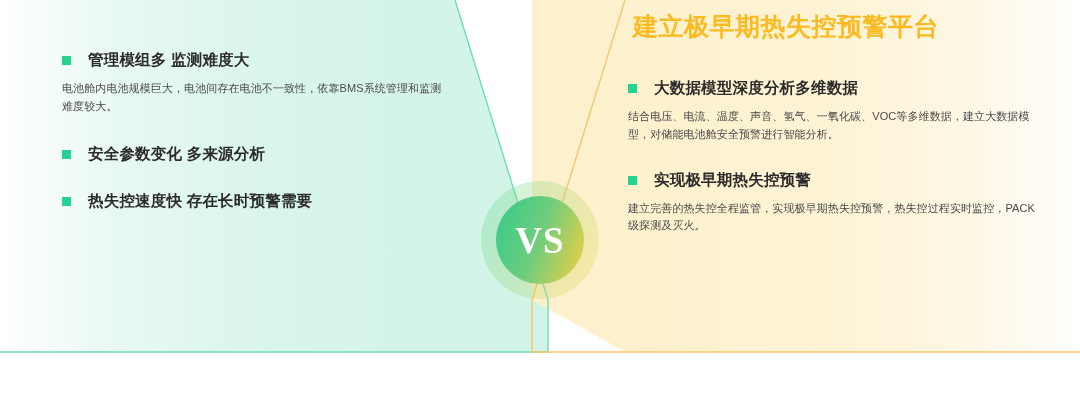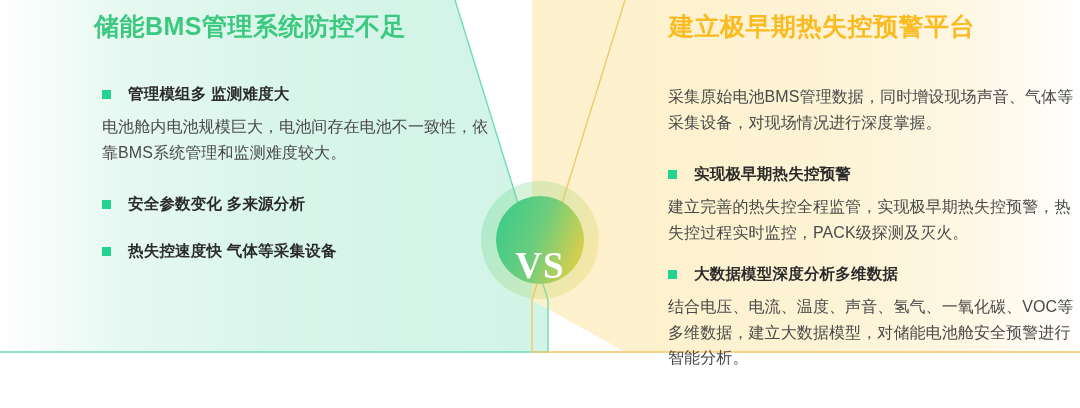--- a/index.html
+++ b/index.html
@@ -47,62 +47,62 @@
     right:0;top:0;width:560px;height:408px;
   }
 
   
   .panel-title{
     position:absolute;top:10px;
     font-size:25px;font-weight:bold;letter-spacing:.5px;
     white-space:nowrap;
   }
   .title-left{left:0;width:500px;text-align:center;color:#3ac97e;}
-  .title-right{left:612px;width:420px;text-align:center;color:#fbbb20;}
+  .title-right{left:576px;width:420px;text-align:center;color:#fbbb20;}
 
   
-  .col{position:absolute;top:84px;margin-left:40px;}
+  .col{position:absolute;top:50px;}
   .col-left{left:62px;width:390px;}
   .col-right{left:628px;width:408px;}
 
   .block{margin-bottom:18px;}
   .block:last-child{margin-bottom:0;}
 
   .block-head{
     display:flex;align-items:center;gap:0;
     margin-bottom:9px;
   }
   .bullet{
     width:9px;height:9px;background:#22d392;flex:0 0 auto;
     margin-right:17px;
   }
   .block-title{
     font-size:15.5px;font-weight:bold;color:#2b2b2b;
     letter-spacing:.2px;white-space:nowrap;
   }
   .block-body{
-    font-size:16px;line-height:1.62;color:#4a4a4a;
+    font-size:11px;line-height:1.62;color:#4a4a4a;
     letter-spacing:.1px;
   }
 
   
   .r1{margin-bottom:28px;}
   .r2{margin-bottom:26px;}
 
   
   .vs-halo{
     position:absolute;left:481px;top:181px;
     width:118px;height:118px;border-radius:50%;
     background:linear-gradient(115deg,rgba(74,214,156,.30) 0%,rgba(250,208,70,.30) 100%);
   }
   .vs-circle{
     position:absolute;left:496px;top:196px;
     width:88px;height:88px;border-radius:50%;
     background:linear-gradient(110deg,#33cb8c 0%,#6ecd7c 48%,#f6cf3e 100%);
-    display:flex;align-items:flex-end;justify-content:center;
+    display:flex;align-items:center;justify-content:center;
   }
   .vs-text{
     font-family:"Liberation Serif","DejaVu Serif",serif;
     font-size:37px;font-weight:bold;color:#ffffff;letter-spacing:1px;
     line-height:1;
   }
 </style>
 </head>
 <body>
 
@@ -112,21 +112,20 @@
 
   <div class="panel panel-right"></div>
 
   <svg class="edge-line edge-green-top" viewBox="0 0 560 408" width="560" height="408" fill="none" xmlns="http://www.w3.org/2000/svg">
     <path d="M455 0 L548 300 L548 352 L0 352" stroke="#6fdcb6" stroke-width="1.4" fill="none"></path>
   </svg>
   <svg class="edge-line edge-amber-top" viewBox="0 0 560 408" width="560" height="408" fill="none" xmlns="http://www.w3.org/2000/svg">
     <path d="M105 0 L12 300 L12 352 L560 352" stroke="#f3c86a" stroke-width="1.4" fill="none"></path>
   </svg>
 
-  <div class="panel-title title-left">储能BMS管理系统防控不足</div>
   <div class="panel-title title-right">建立极早期热失控预警平台</div>
 
   <div class="col col-left">
     <div class="block r1">
       <div class="block-head">
         <span class="bullet"></span>
         <span class="block-title">管理模组多 监测难度大</span>
       </div>
       <div class="block-body">电池舱内电池规模巨大，电池间存在电池不一致性，依靠BMS系统管理和监测难度较大。</div>
     </div>
@@ -134,44 +133,43 @@
     <div class="block r2">
       <div class="block-head">
         <span class="bullet"></span>
         <span class="block-title">安全参数变化 多来源分析</span>
       </div>
     </div>
 
     <div class="block">
       <div class="block-head">
         <span class="bullet"></span>
-        <span class="block-title">热失控速度快 气体等采集设备</span>
+        <span class="block-title">热失控速度快 存在长时预警需要</span>
       </div>
     </div>
   </div>
 
   <div class="col col-right">
     <div class="block r1">
-      <div class="block-body">采集原始电池BMS管理数据，同时增设现场声音、气体等采集设备，对现场情况进行深度掌握。</div>
+    </div>
+
+    <div class="block r2">
+      <div class="block-head">
+        <span class="bullet"></span>
+        <span class="block-title">大数据模型深度分析多维数据</span>
+      </div>
+      <div class="block-body">结合电压、电流、温度、声音、氢气、一氧化碳、VOC等多维数据，建立大数据模型，对储能电池舱安全预警进行智能分析。</div>
     </div>
 
     <div class="block">
       <div class="block-head">
         <span class="bullet"></span>
         <span class="block-title">实现极早期热失控预警</span>
       </div>
       <div class="block-body">建立完善的热失控全程监管，实现极早期热失控预警，热失控过程实时监控，PACK级探测及灭火。</div>
-    </div>
-
-    <div class="block r2">
-      <div class="block-head">
-        <span class="bullet"></span>
-        <span class="block-title">大数据模型深度分析多维数据</span>
-      </div>
-      <div class="block-body">结合电压、电流、温度、声音、氢气、一氧化碳、VOC等多维数据，建立大数据模型，对储能电池舱安全预警进行智能分析。</div>
     </div>
   </div>
 
   <div class="vs-halo"></div>
   <div class="vs-circle">
     <span class="vs-text">VS</span>
   </div>
 
 </div>
 

